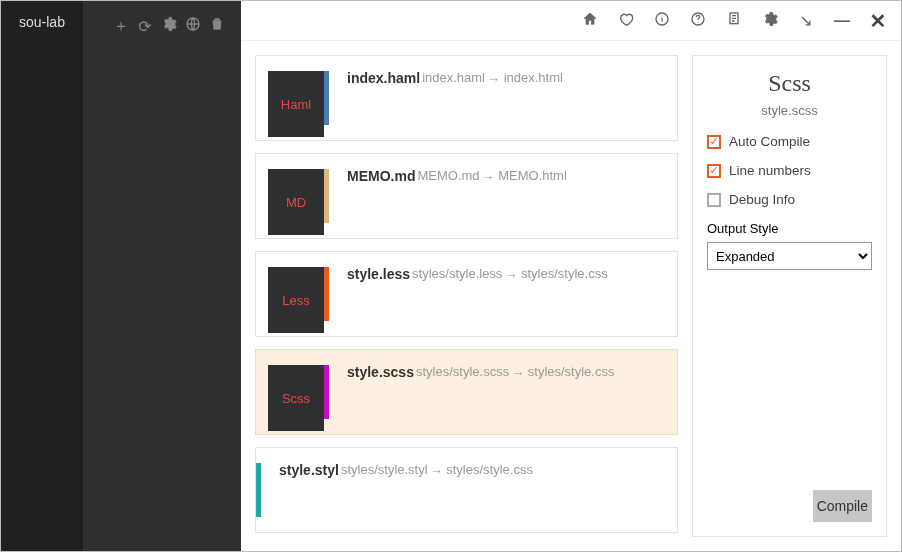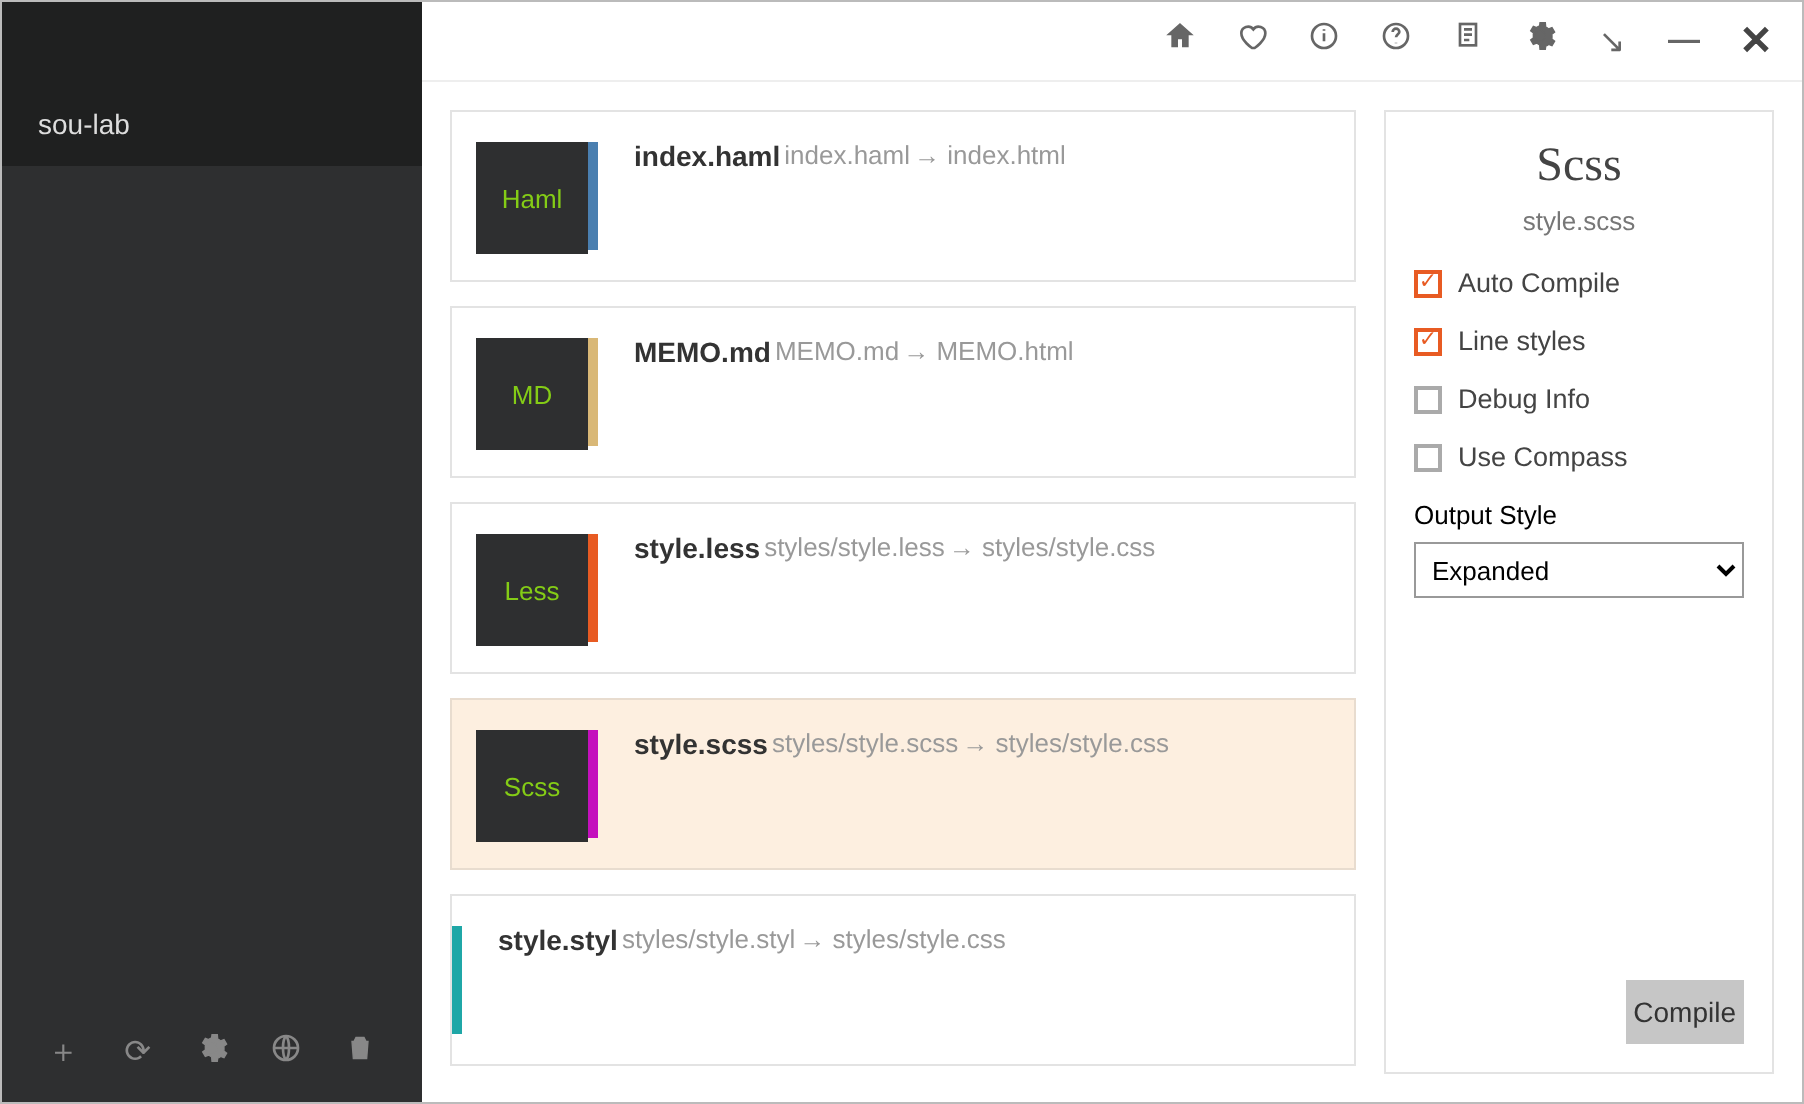--- a/index.html
+++ b/index.html
@@ -1,38 +1,38 @@
 <!DOCTYPE html>
 <html><head>
 <meta charset="utf-8">
 <style>
   * { box-sizing: border-box; margin: 0; padding: 0; }
   body { font-family: "Segoe UI", Arial, sans-serif; width: 902px; height: 552px; border: 1px solid #bbb; display: flex; background: #fff; }
   
   
-  .sidebar { width: 210px; background: #2e2f30; color: #ccc; display: flex; flex-direction: column; }
+  .sidebar { width: 240px; background: #2e2f30; color: #ccc; display: flex; flex-direction: row; }
   .sidebar-top { height: 40px; background: #1f2020; }
   .project-item { background: #1f2020; padding: 13px 18px; font-size: 14px; color: #ddd; cursor: pointer; }
   .sidebar-spacer { flex: 1; }
   .sidebar-tools { height: 50px; display: flex; align-items: center; justify-content: space-around; padding: 0 12px; color: #888; }
   .sidebar-tools .tool { font-size: 16px; cursor: pointer; width: 24px; text-align: center; }
   
   
   .main { flex: 1; display: flex; flex-direction: column; }
   .titlebar { height: 40px; display: flex; align-items: center; justify-content: flex-end; padding: 0 14px; gap: 18px; color: #666; border-bottom: 1px solid #eee; }
   .titlebar .tbtn { font-size: 16px; cursor: pointer; width: 18px; text-align: center; }
   .titlebar .tbtn.close { font-size: 20px; font-weight: bold; color: #444; }
   
   .content { flex: 1; display: flex; padding: 14px; gap: 14px; overflow: hidden; }
   
   
   .file-list { flex: 1; display: flex; flex-direction: column; gap: 12px; overflow-y: auto; }
   .file-card { border: 1px solid #e3e3e3; background: #fff; display: flex; align-items: stretch; height: 86px; cursor: pointer; }
   .file-card.selected { background: #fdefe0; border-color: #e8dccf; }
-  .file-card .badge { width: 56px; height: 56px; margin: 15px 0 15px 12px; background: #2e2f30; color: #84cc16; display: flex; align-items: center; justify-content: center; font-size: 13px; position: relative; }
+  .file-card .badge { width: 56px; height: 66px; margin: 15px 0 15px 12px; background: #2e2f30; color: #ef4444; display: flex; align-items: center; justify-content: center; font-size: 13px; position: relative; }
   .file-card .stripe { width: 5px; margin: 15px 0; position: relative; }
   .file-card .stripe::before, .file-card .stripe::after {
     content: ""; position: absolute; left: 0; width: 0; height: 0;
   }
   .file-card .stripe::before { top: 0; border-top: 5px solid transparent; border-bottom: 5px solid transparent; }
   .file-card .info { padding: 14px 18px; display: flex; flex-direction: row; justify-content: center; gap: 2px; }
   .file-card .fname { font-weight: bold; font-size: 14px; color: #333; }
   .file-card .fpath, .file-card .fout { font-size: 13px; color: #999; }
   .file-card .fout::before { content: "→ "; }
   
@@ -180,29 +180,25 @@
     <div class="side-panel">
       <div class="ptitle">Scss</div>
       <div class="pfile">style.scss</div>
       <div id="panel-opts">
           <div class="opt">
             <span class="cb">✓</span>
             <span>Auto Compile</span>
           </div>
           <div class="opt">
             <span class="cb">✓</span>
-            <span>Line styles</span>
+            <span>Line numbers</span>
           </div>
           <div class="opt">
             <span class="cb off"></span>
             <span>Debug Info</span>
-          </div>
-          <div class="opt">
-            <span class="cb off"></span>
-            <span>Use Compass</span>
           </div>
         </div>
       <div class="lbl">Output Style</div>
       <select>
         <option>Expanded</option>
       </select>
       <div class="spacer"></div>
       <button class="compile-btn">Compile</button>
     </div>
   </div>

